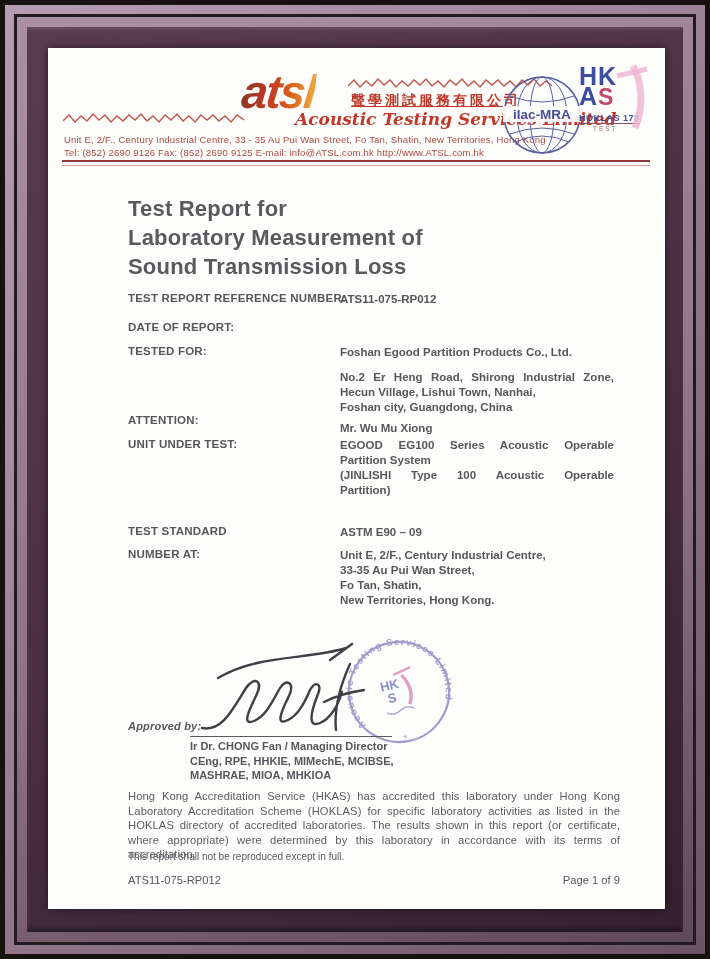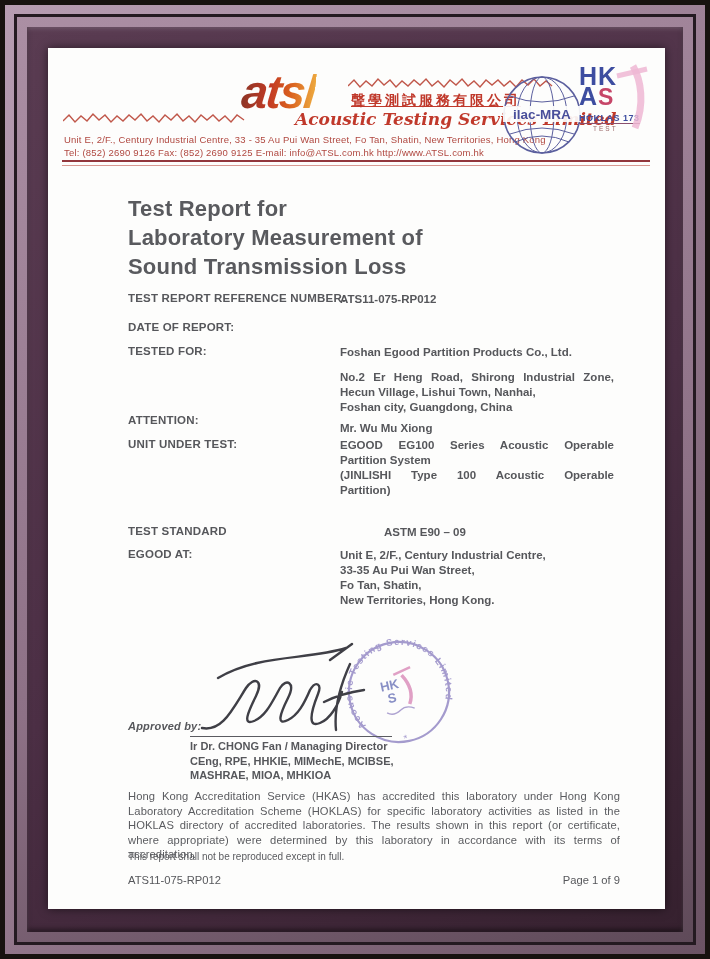--- a/index.html
+++ b/index.html
@@ -130,23 +130,23 @@
 
   <div class="abs lab" style="top:390px;">UNIT UNDER TEST:</div>
   <div class="abs val" style="top:390px;">
     <div class="just">EGOOD EG100 Series Acoustic Operable</div>
     <div>Partition System</div>
     <div class="just">(JINLISHI Type 100 Acoustic Operable</div>
     <div>Partition)</div>
   </div>
 
   <div class="abs lab" style="top:477px;">TEST STANDARD</div>
-  <div class="abs val" style="top:477px;margin-left:44px;">ASTM E90 – 09</div>
+  <div class="abs val" style="top:477px;">ASTM E90 – 09</div>
 
-  <div class="abs lab" style="top:500px;">EGOOD AT:</div>
+  <div class="abs lab" style="top:500px;">NUMBER AT:</div>
   <div class="abs val" style="top:500px;">
     <div>Unit E, 2/F., Century Industrial Centre,</div>
     <div>33-35 Au Pui Wan Street,</div>
     <div>Fo Tan, Shatin,</div>
     <div>New Territories, Hong Kong.</div>
   </div>
 
   <svg class="abs" style="left:295px;top:588px;opacity:.8;transform:rotate(-12deg);" width="112" height="112" viewBox="0 0 112 112">
     <circle cx="56" cy="56" r="50" fill="none" stroke="#8f83c2" stroke-width="2.2"></circle>
     <defs>

